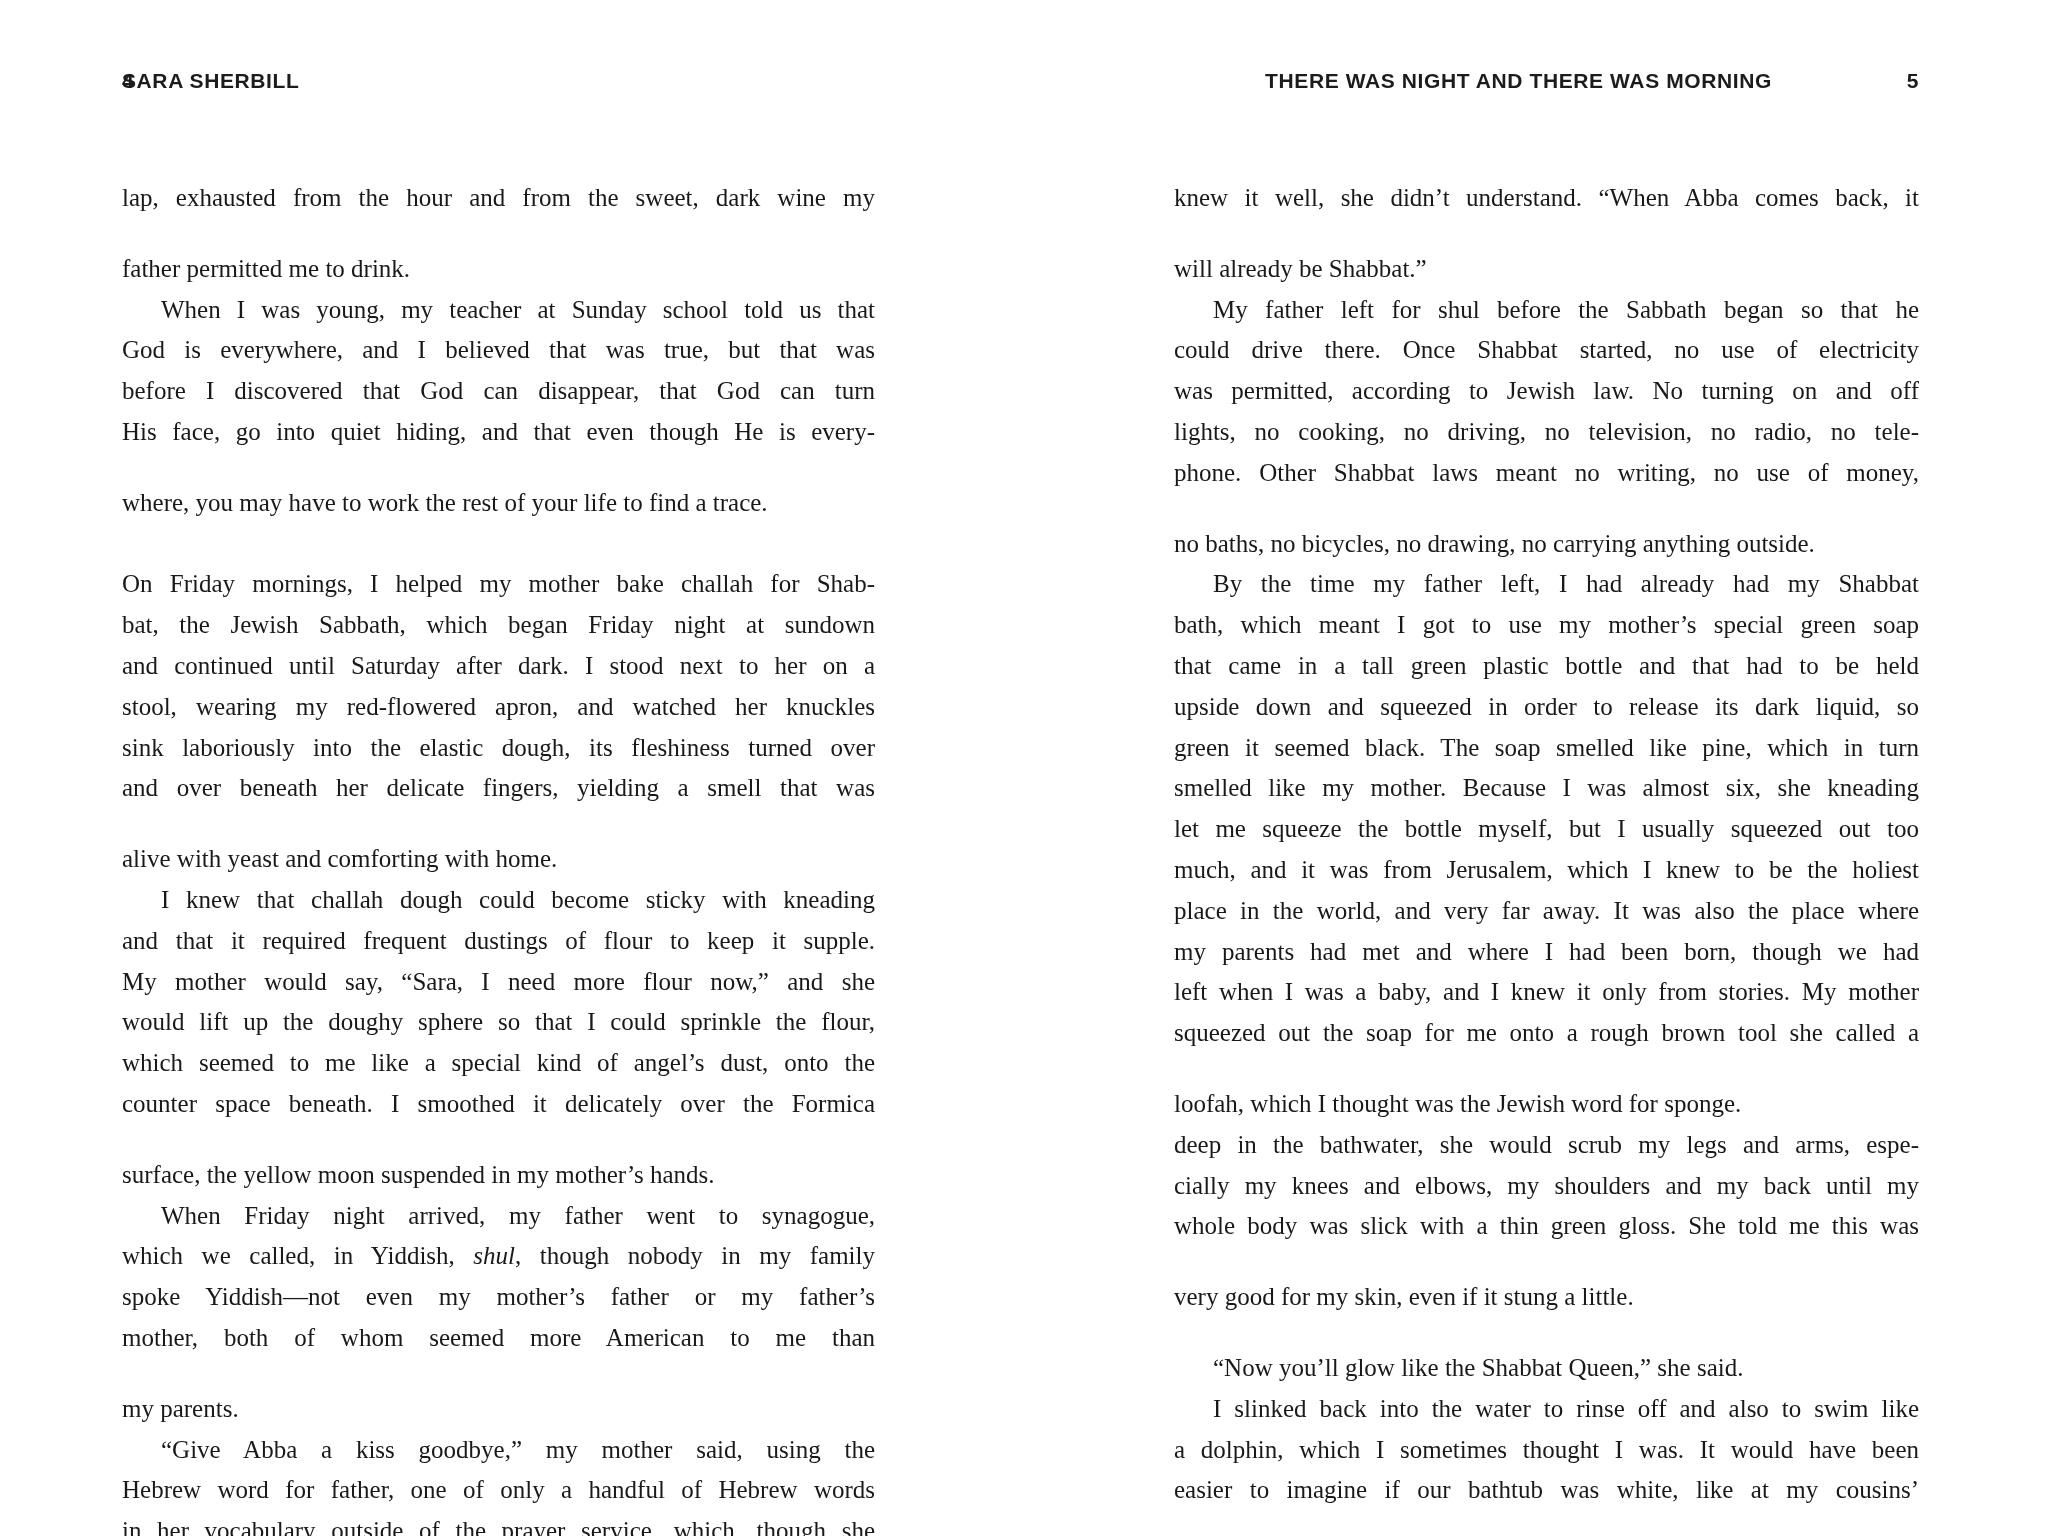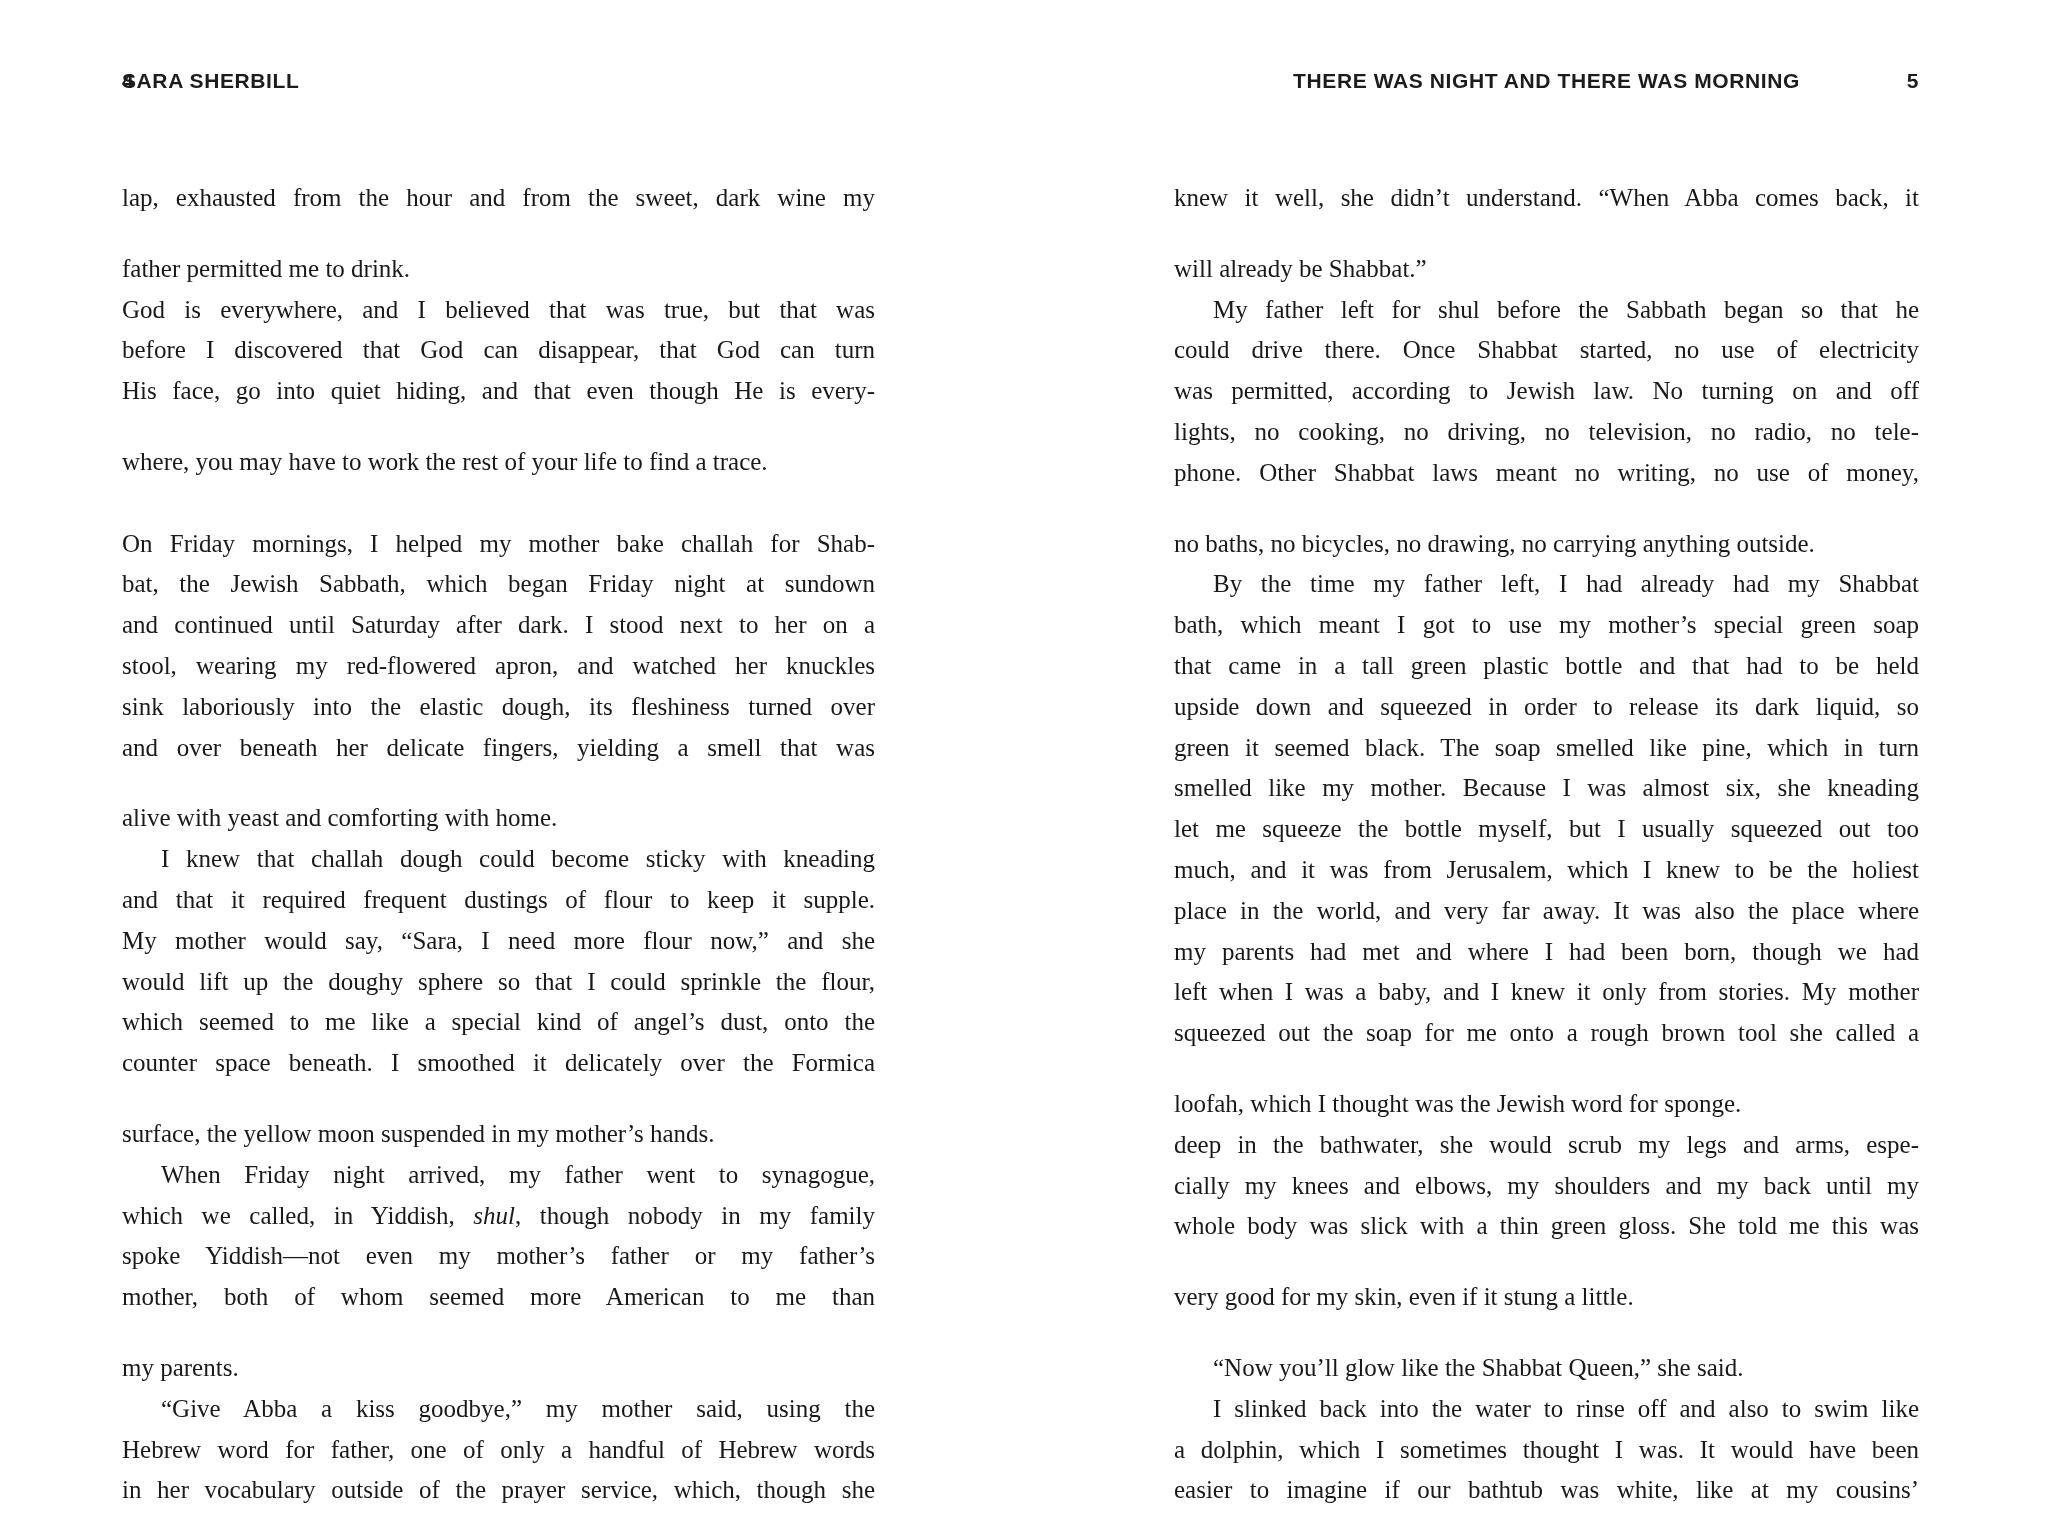--- a/index.html
+++ b/index.html
@@ -26,21 +26,21 @@
     top: 66px;
     font-family: "Liberation Sans", "DejaVu Sans", sans-serif;
     font-weight: 700;
     font-size: 21px;
     line-height: 30px;
     letter-spacing: 0.6px;
     color: #1c1c1c;
   }
   .folio-left  { left: 122px; width: 100px; text-align: left; }
   .rh-left     { left: 122px; width: 753px; text-align: left; }
-  .rh-right    { left: 1174px; width: 745px; text-align: center; }
+  .rh-right    { left: 1146px; width: 745px; text-align: center; }
   .folio-right { left: 1174px; width: 745px; text-align: right; }
 
   
   .text-col {
     position: absolute;
     top: 178px;
     font-size: 25px;
     color: #191919;
   }
   .left-col  { left: 122px;  width: 753px; }
@@ -73,20 +73,21 @@
   <div class="head-item rh-right">THERE WAS NIGHT AND THERE WAS MORNING</div>
 
   <div class="head-item folio-right">5</div>
 
   <div class="text-col left-col">
       <div class="paragraph">
         <div class="line">lap, exhausted from the hour and from the sweet, dark wine my</div>
         <div class="line last">father permitted me to drink.</div>
       </div>
       <div class="paragraph">
+        <div class="line ind">When I was young, my teacher at Sunday school told us that</div>
         <div class="line">God is everywhere, and I believed that was true, but that was</div>
         <div class="line">before I discovered that God can disappear, that God can turn</div>
         <div class="line">His face, go into quiet hiding, and that even though He is every-</div>
         <div class="line last">where, you may have to work the rest of your life to find a trace.</div>
       </div>
       <div class="paragraph spaced">
         <div class="line">On Friday mornings, I helped my mother bake challah for Shab-</div>
         <div class="line">bat, the Jewish Sabbath, which began Friday night at sundown</div>
         <div class="line">and continued until Saturday after dark. I stood next to her on a</div>
         <div class="line">stool, wearing my red-flowered apron, and watched her knuckles</div>

